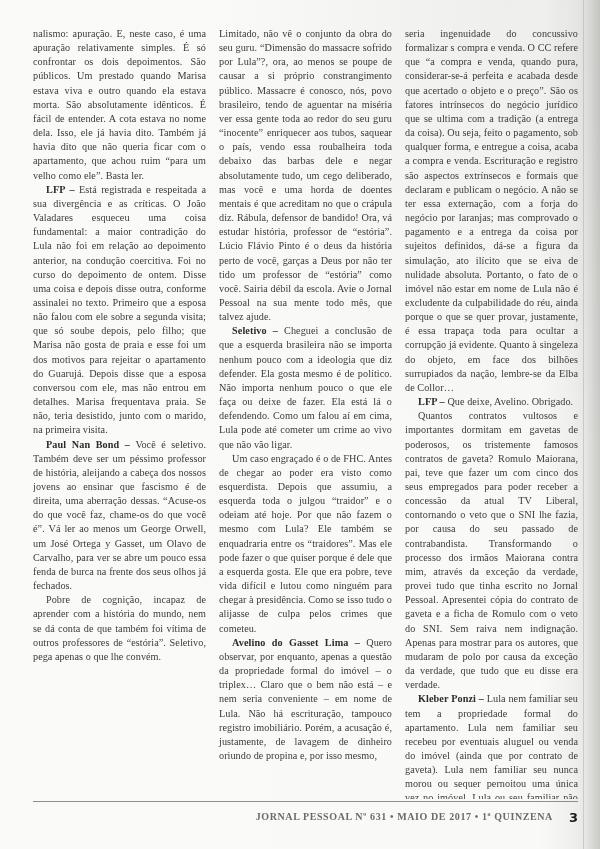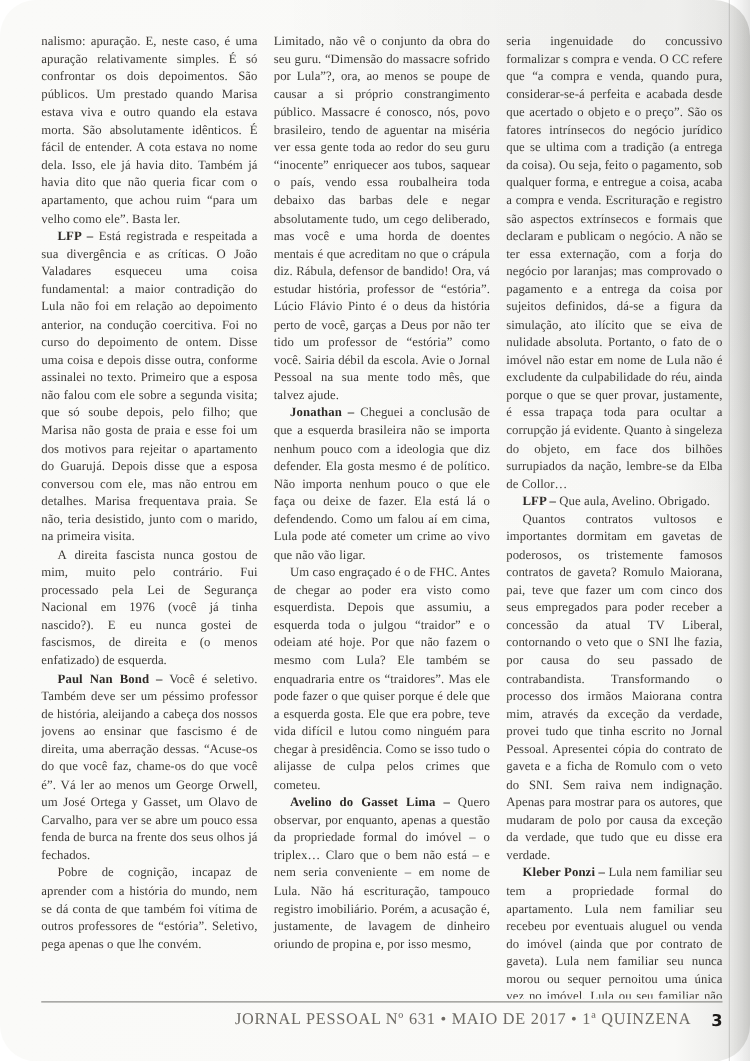--- a/index.html
+++ b/index.html
@@ -6,21 +6,20 @@
   body{
     width:600px;height:849px;overflow:hidden;
     background:#ffffff;
     font-family:"Liberation Serif", serif;
   }
   .page{
     position:relative;width:600px;height:849px;
     background:
       radial-gradient(ellipse at 85% 0%, rgba(0,0,0,0.045), rgba(0,0,0,0) 40%),
       linear-gradient(to right,#fafaf8 0%,#f9f9f7 90%,#efefed 95.5%,#e4e4e2 98.5%,#dcdcda 100%);
-    border-radius: 29px;
   }
   .edge{
     position:absolute;top:0;right:0;width:16px;height:849px;
     background:linear-gradient(to right,rgba(120,120,116,0) 0%,rgba(120,120,116,0.10) 55%,rgba(110,110,106,0.18) 100%);
     border-left:1px solid rgba(140,140,136,0.12);
   }
   .columns{
     position:absolute;left:33px;top:27px;
     width:545px;height:772px;overflow:hidden;
     display:flex;gap:13px;
@@ -37,54 +36,53 @@
   .speaker{color:#2e2b28;letter-spacing:0.1px;}
   .footer-rule{
     position:absolute;left:33px;top:801px;width:545px;height:0;
     border-top:1px solid #8e8e8a;
   }
   .footer{
     position:absolute;left:33px;top:806px;width:545px;
     text-align:right;white-space:nowrap;
   }
   .footer-line{
-    font-size:13px;letter-spacing:0.6px;color:#6d6a64;
-    font-weight:normal;
+    font-size:10px;letter-spacing:0.6px;color:#6d6a64;
+    font-weight:bold;
   }
   .page-num{
     font-family:"DejaVu Sans",sans-serif;
     font-size:13px;font-weight:bold;color:#1d1b19;
     margin-left:12px;vertical-align:-2px;
   }
 </style>
 </head>
 <body>
 
 <div class="page">
 
   <div class="columns">
 
     <div class="col">
       <p class="cont"><span>nalismo: apuração. E, neste caso, é uma apuração relativamente simples. É só confrontar os dois depoimentos. São públicos. Um prestado quando Marisa estava viva e outro quando ela estava morta. São absolutamente idênticos. É fácil de entender. A cota estava no nome dela. Isso, ele já havia dito. Também já havia dito que não queria ficar com o apartamento, que achou ruim “para um velho como ele”. Basta ler.</span></p>
       <p><b class="speaker">LFP –</b> <span>Está registrada e respeitada a sua divergência e as críticas. O João Valadares esqueceu uma coisa fundamental: a maior contradição do Lula não foi em relação ao depoimento anterior, na condução coercitiva. Foi no curso do depoimento de ontem. Disse uma coisa e depois disse outra, conforme assinalei no texto. Primeiro que a esposa não falou com ele sobre a segunda visita; que só soube depois, pelo filho; que Marisa não gosta de praia e esse foi um dos motivos para rejeitar o apartamento do Guarujá. Depois disse que a esposa conversou com ele, mas não entrou em detalhes. Marisa frequentava praia. Se não, teria desistido, junto com o marido, na primeira visita.</span></p>
-      <p><span>A direita fascista nunca gostou de mim, muito pelo contrário. Fui processado pela Lei de Segurança Nacional em 1976 (você já tinha nascido?). E eu nunca gostei de fascismos, de direita e (o menos enfatizado) de esquerda.</span></p>
       <p><b class="speaker">Paul Nan Bond –</b> <span>Você é seletivo. Também deve ser um péssimo professor de história, aleijando a cabeça dos nossos jovens ao ensinar que fascismo é de direita, uma aberração dessas. “Acuse-os do que você faz, chame-os do que você é”. Vá ler ao menos um George Orwell, um José Ortega y Gasset, um Olavo de Carvalho, para ver se abre um pouco essa fenda de burca na frente dos seus olhos já fechados.</span></p>
       <p><span>Pobre de cognição, incapaz de aprender com a história do mundo, nem se dá conta de que também foi vítima de outros professores de “estória”. Seletivo, pega apenas o que lhe convém.</span></p>
     </div>
 
     <div class="col">
       <p class="cont"><span>Limitado, não vê o conjunto da obra do seu guru. “Dimensão do massacre sofrido por Lula”?, ora, ao menos se poupe de causar a si próprio constrangimento público. Massacre é conosco, nós, povo brasileiro, tendo de aguentar na miséria ver essa gente toda ao redor do seu guru “inocente” enriquecer aos tubos, saquear o país, vendo essa roubalheira toda debaixo das barbas dele e negar absolutamente tudo, um cego deliberado, mas você e uma horda de doentes mentais é que acreditam no que o crápula diz. Rábula, defensor de bandido! Ora, vá estudar história, professor de “estória”. Lúcio Flávio Pinto é o deus da história perto de você, garças a Deus por não ter tido um professor de “estória” como você. Sairia débil da escola. Avie o Jornal Pessoal na sua mente todo mês, que talvez ajude.</span></p>
-      <p><b class="speaker">Jonathan –</b> <span>Cheguei a conclusão de que a esquerda brasileira não se importa nenhum pouco com a ideologia que diz defender. Ela gosta mesmo é de político. Não importa nenhum pouco o que ele faça ou deixe de fazer. Ela está lá o defendendo. Como um falou aí em cima, Lula pode até cometer um crime ao vivo que não vão ligar.</span></p>
+      <p><b class="speaker">Seletivo –</b> <span>Cheguei a conclusão de que a esquerda brasileira não se importa nenhum pouco com a ideologia que diz defender. Ela gosta mesmo é de político. Não importa nenhum pouco o que ele faça ou deixe de fazer. Ela está lá o defendendo. Como um falou aí em cima, Lula pode até cometer um crime ao vivo que não vão ligar.</span></p>
       <p><span>Um caso engraçado é o de FHC. Antes de chegar ao poder era visto como esquerdista. Depois que assumiu, a esquerda toda o julgou “traidor” e o odeiam até hoje. Por que não fazem o mesmo com Lula? Ele também se enquadraria entre os “traidores”. Mas ele pode fazer o que quiser porque é dele que a esquerda gosta. Ele que era pobre, teve vida difícil e lutou como ninguém para chegar à presidência. Como se isso tudo o alijasse de culpa pelos crimes que cometeu.</span></p>
       <p><b class="speaker">Avelino do Gasset Lima –</b> <span>Quero observar, por enquanto, apenas a questão da propriedade formal do imóvel – o triplex… Claro que o bem não está – e nem seria conveniente – em nome de Lula. Não há escrituração, tampouco registro imobiliário. Porém, a acusação é, justamente, de lavagem de dinheiro oriundo de propina e, por isso mesmo,</span></p>
     </div>
 
     <div class="col">
       <p class="cont"><span>seria ingenuidade do concussivo formalizar s compra e venda. O CC refere que “a compra e venda, quando pura, considerar-se-á perfeita e acabada desde que acertado o objeto e o preço”. São os fatores intrínsecos do negócio jurídico que se ultima com a tradição (a entrega da coisa). Ou seja, feito o pagamento, sob qualquer forma, e entregue a coisa, acaba a compra e venda. Escrituração e registro são aspectos extrínsecos e formais que declaram e publicam o negócio. A não se ter essa externação, com a forja do negócio por laranjas; mas comprovado o pagamento e a entrega da coisa por sujeitos definidos, dá-se a figura da simulação, ato ilícito que se eiva de nulidade absoluta. Portanto, o fato de o imóvel não estar em nome de Lula não é excludente da culpabilidade do réu, ainda porque o que se quer provar, justamente, é essa trapaça toda para ocultar a corrupção já evidente. Quanto à singeleza do objeto, em face dos bilhões surrupiados da nação, lembre-se da Elba de Collor…</span></p>
-      <p><b class="speaker">LFP –</b> <span>Que aula, Avelino. Obrigado.</span></p>
+      <p><b class="speaker">LFP –</b> <span>Que deixe, Avelino. Obrigado.</span></p>
       <p><span>Quantos contratos vultosos e importantes dormitam em gavetas de poderosos, os tristemente famosos contratos de gaveta? Romulo Maiorana, pai, teve que fazer um com cinco dos seus empregados para poder receber a concessão da atual TV Liberal, contornando o veto que o SNI lhe fazia, por causa do seu passado de contrabandista. Transformando o processo dos irmãos Maiorana contra mim, através da exceção da verdade, provei tudo que tinha escrito no Jornal Pessoal. Apresentei cópia do contrato de gaveta e a ficha de Romulo com o veto do SNI. Sem raiva nem indignação. Apenas para mostrar para os autores, que mudaram de polo por causa da exceção da verdade, que tudo que eu disse era verdade.</span></p>
       <p><b class="speaker">Kleber Ponzi –</b> <span>Lula nem familiar seu tem a propriedade formal do apartamento. Lula nem familiar seu recebeu por eventuais aluguel ou venda do imóvel (ainda que por contrato de gaveta). Lula nem familiar seu nunca morou ou sequer pernoitou uma única vez no imóvel. Lula ou seu familiar não são apontados por nenhuma testemunha como moradores do apartamento. Então esse imóvel não é de Lula ou</span></p>
     </div>
 
   </div>
 
   <div class="footer-rule"></div>
 
   <div class="footer">
     <span class="footer-line">JORNAL PESSOAL Nº 631 • MAIO DE 2017 • 1ª QUINZENA</span>

